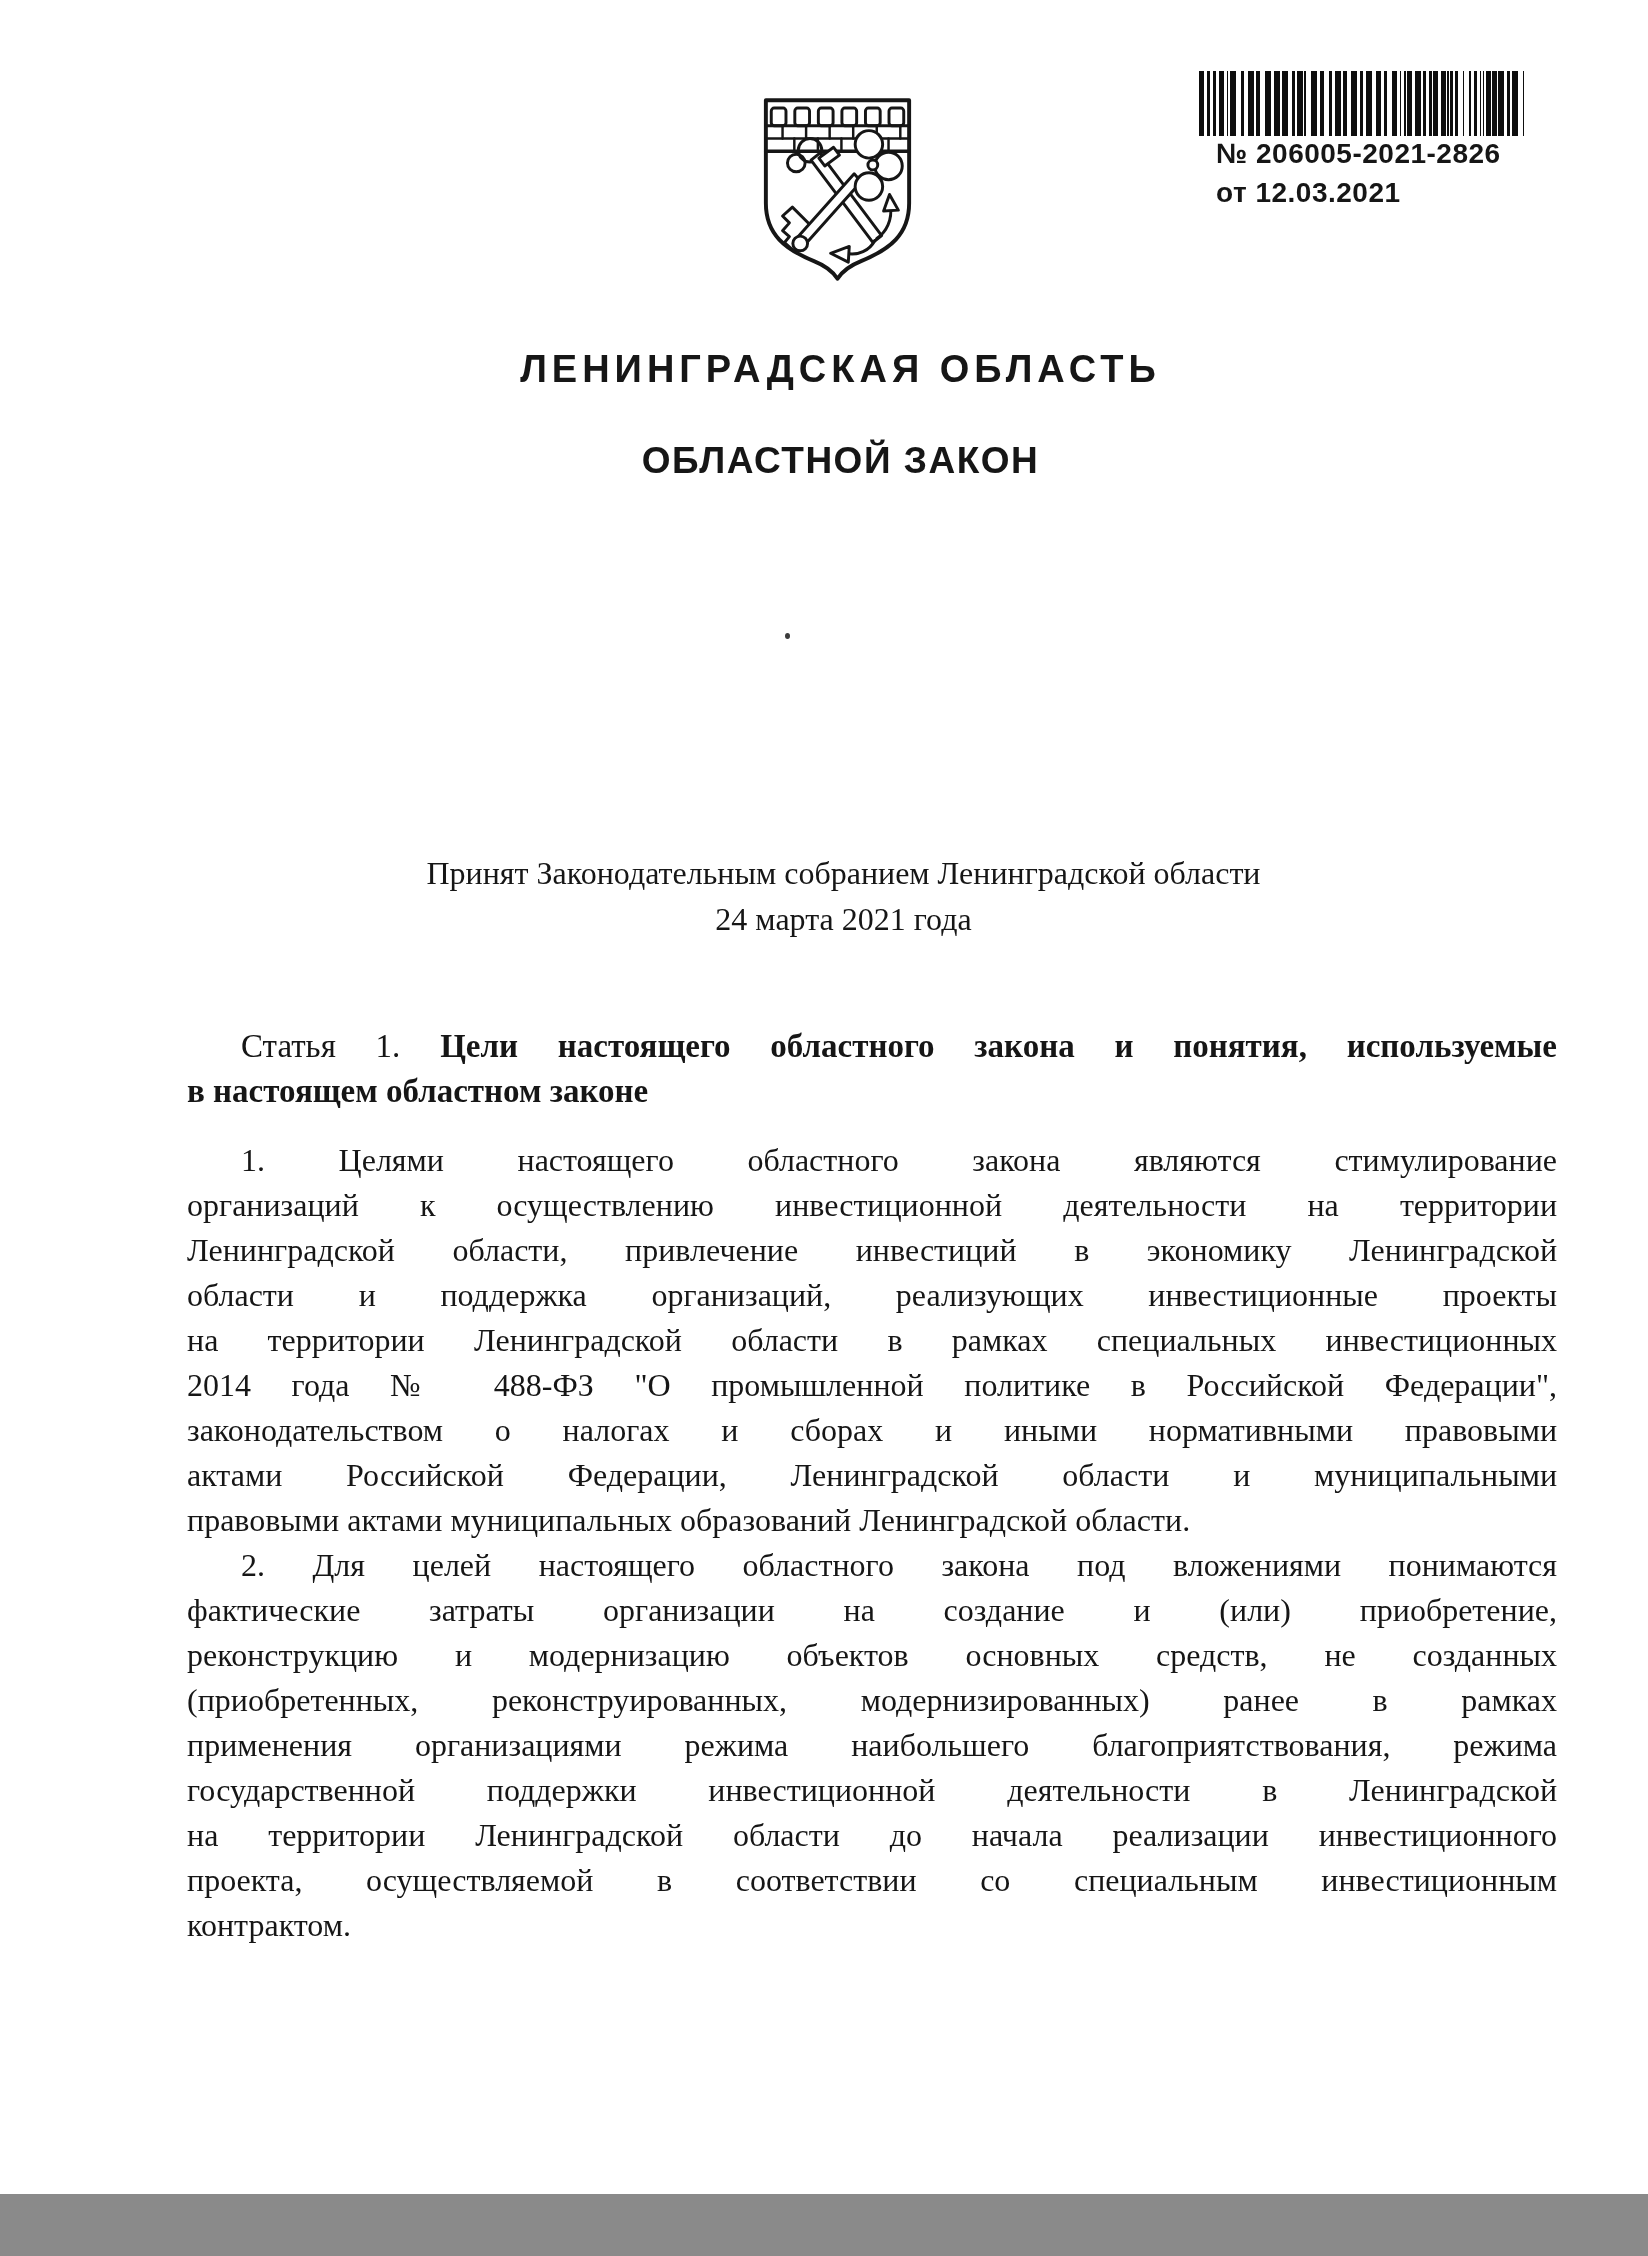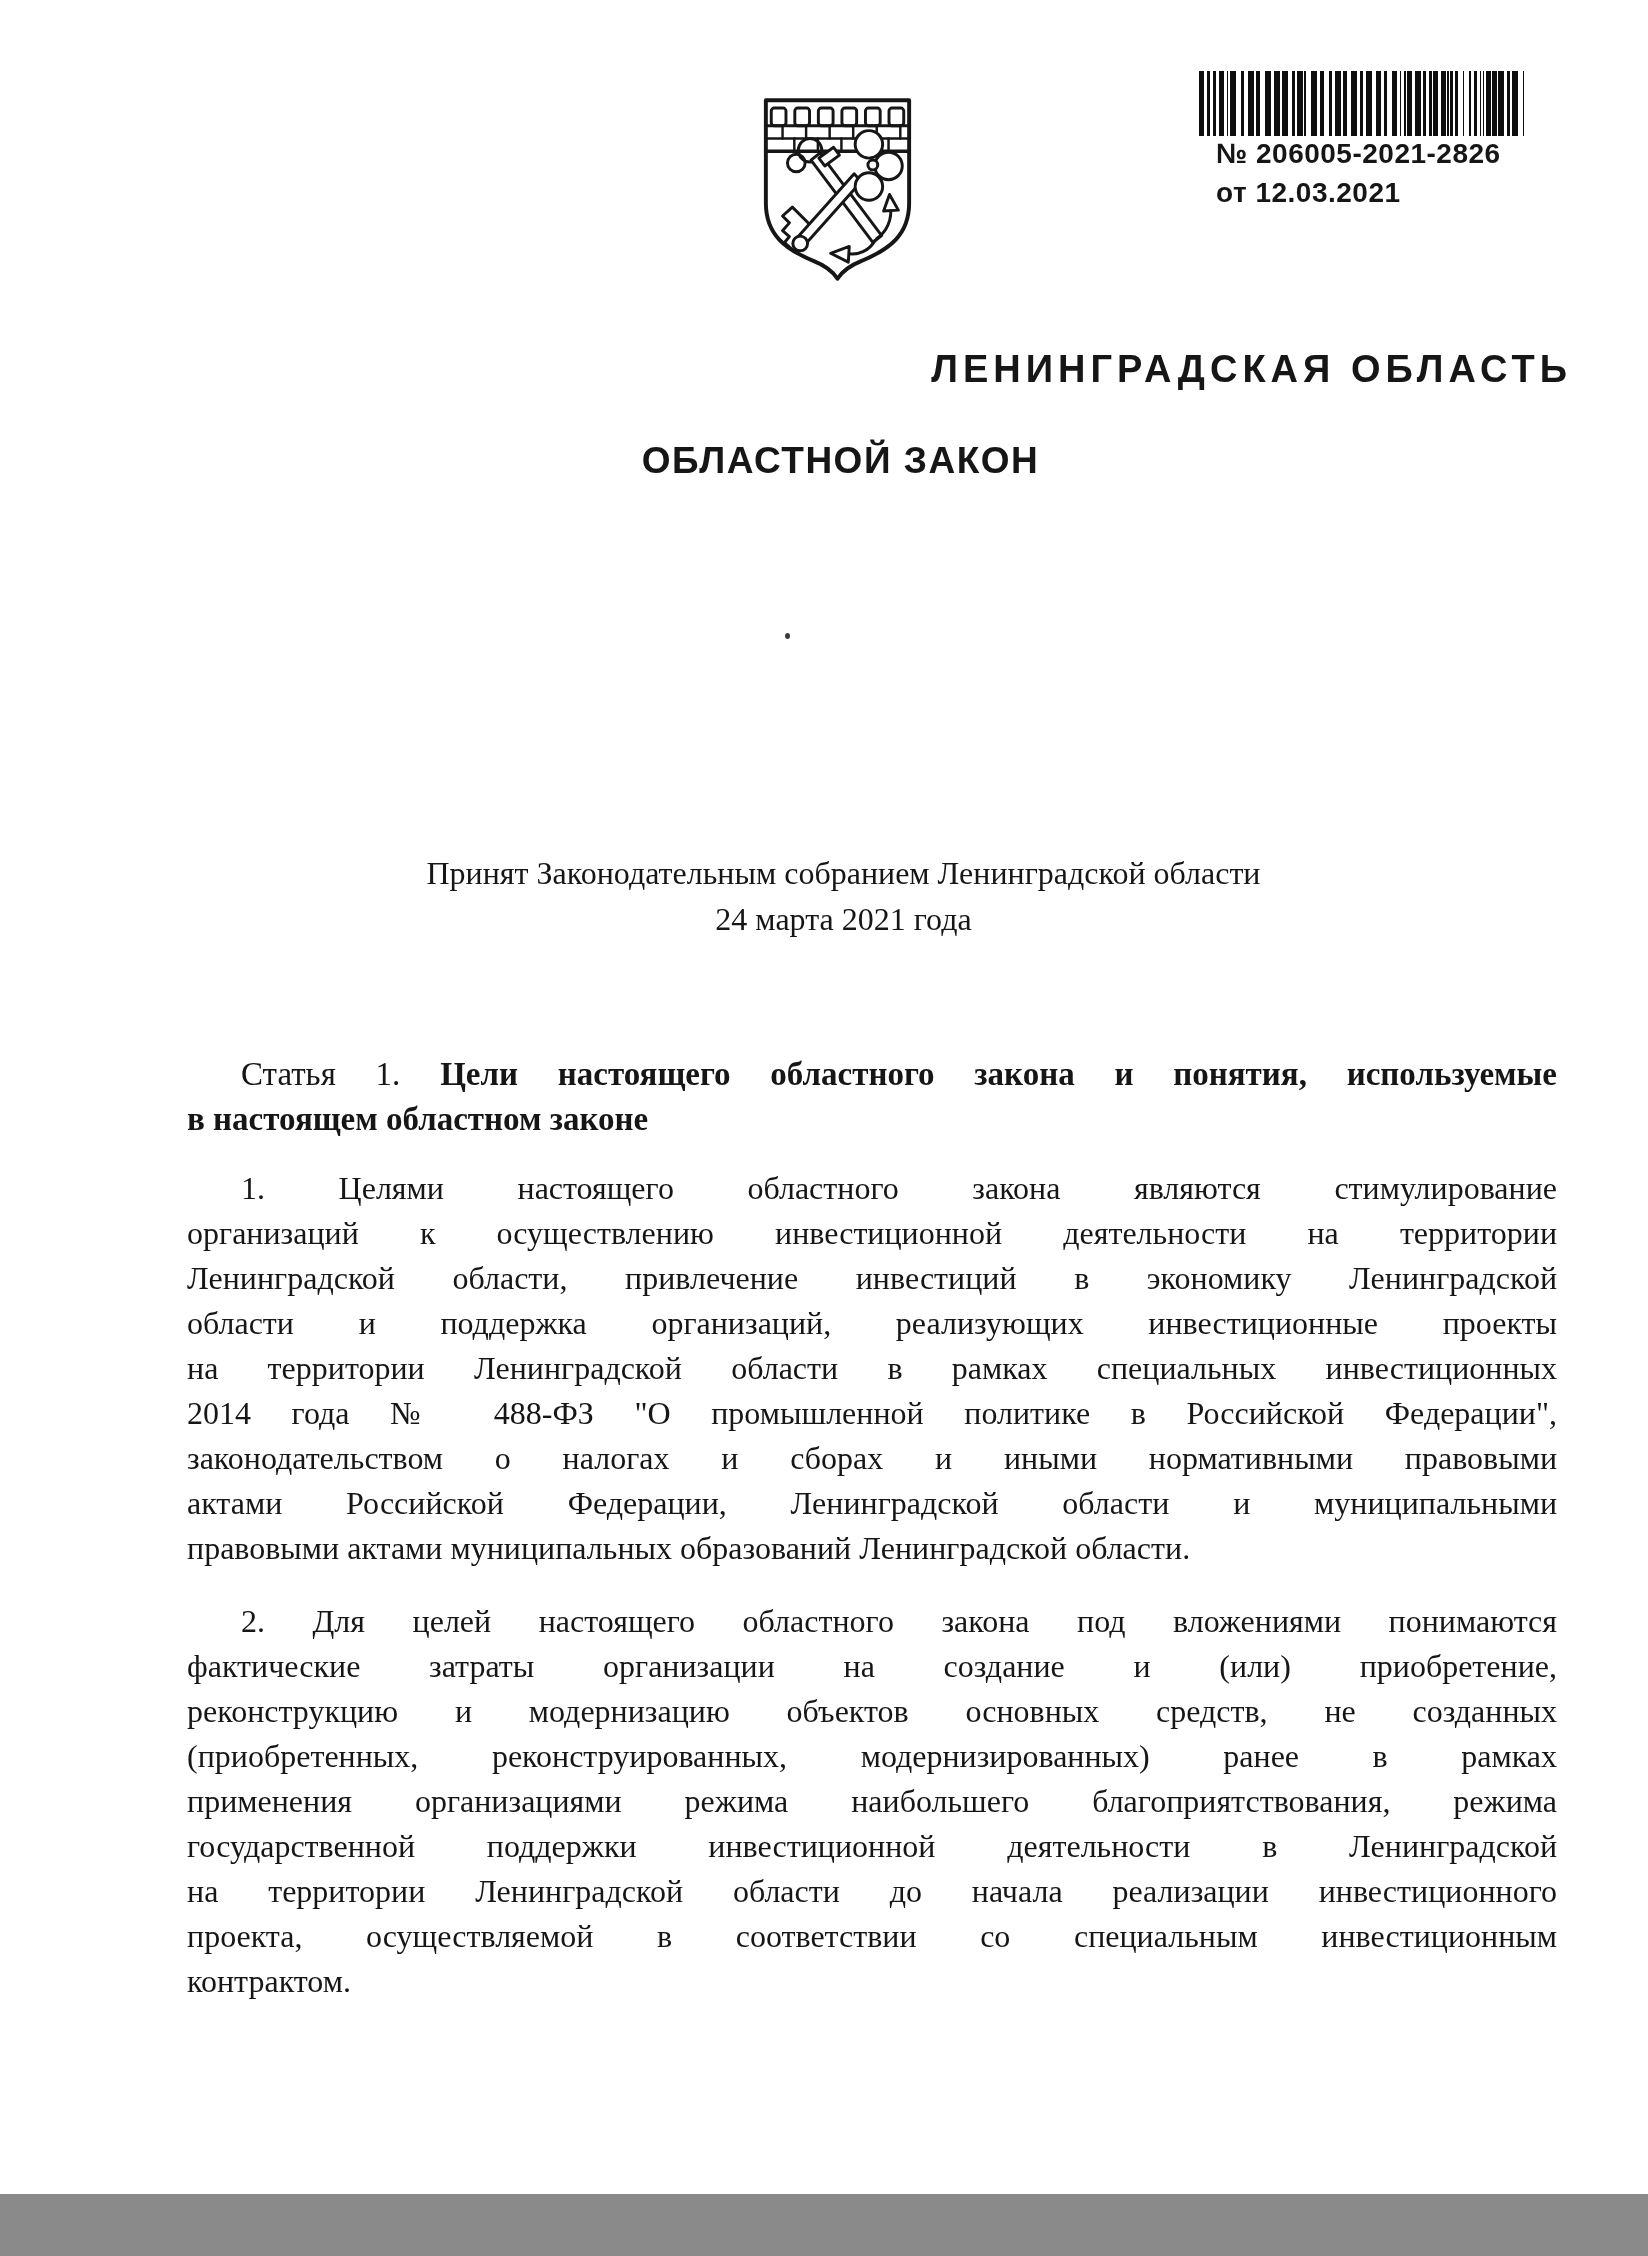--- a/index.html
+++ b/index.html
@@ -16,33 +16,33 @@
   
   #barcode{left:1199px;top:71px;width:326px;height:65px;display:flex;align-items:stretch;overflow:hidden;}
   #barcode span{display:inline-block;background:#0e0e0e;height:100%;flex:0 0 auto;}
   #stamp-number{left:1216px;top:138px;font-size:28px;font-weight:bold;letter-spacing:0.5px;white-space:nowrap;}
   #stamp-date{left:1216px;top:177px;font-size:28px;font-weight:bold;letter-spacing:0.5px;white-space:nowrap;}
 
   
   #emblem{left:759px;top:94px;width:157px;height:191px;}
 
   
-  #region-header{left:109px;top:348px;width:1463px;font-size:38px;font-weight:bold;letter-spacing:5px;white-space:nowrap;text-align:right;}
+  #region-header{left:109px;top:348px;width:1463px;font-size:38px;font-weight:bold;letter-spacing:5px;white-space:nowrap;}
   #doc-type{left:109px;top:440px;width:1463px;font-size:37px;font-weight:bold;letter-spacing:1.5px;white-space:nowrap;}
   #title-dot{left:785px;top:633px;width:5px;height:6px;background:#3c3c3c;border-radius:50%;}
 
   #law-title{left:187px;top:657px;width:1313px;font-size:34px;font-weight:bold;line-height:46px;}
   #adoption{left:187px;top:850px;width:1313px;font-size:32px;line-height:46px;}
 
   
   #article{left:187px;top:1024px;width:1370px;font-size:32px;line-height:45px;}
   #article .hline{font-size:33px;line-height:45px;}
   .jl{text-align:justify;text-align-last:justify;}
   .jl-left{text-align-last:left;}
-  .ind{text-indent:54px;margin-top:28px;}
+  .ind{text-indent:54px;}
   .para-start{margin-top:24px;}
   .bline{white-space:normal;}
 </style>
 </head>
 <body>
 
 <div id="page">
 
   <div id="emblem" class="abs">
     <svg viewBox="0 0 160 192" width="157" height="191" aria-hidden="true">

